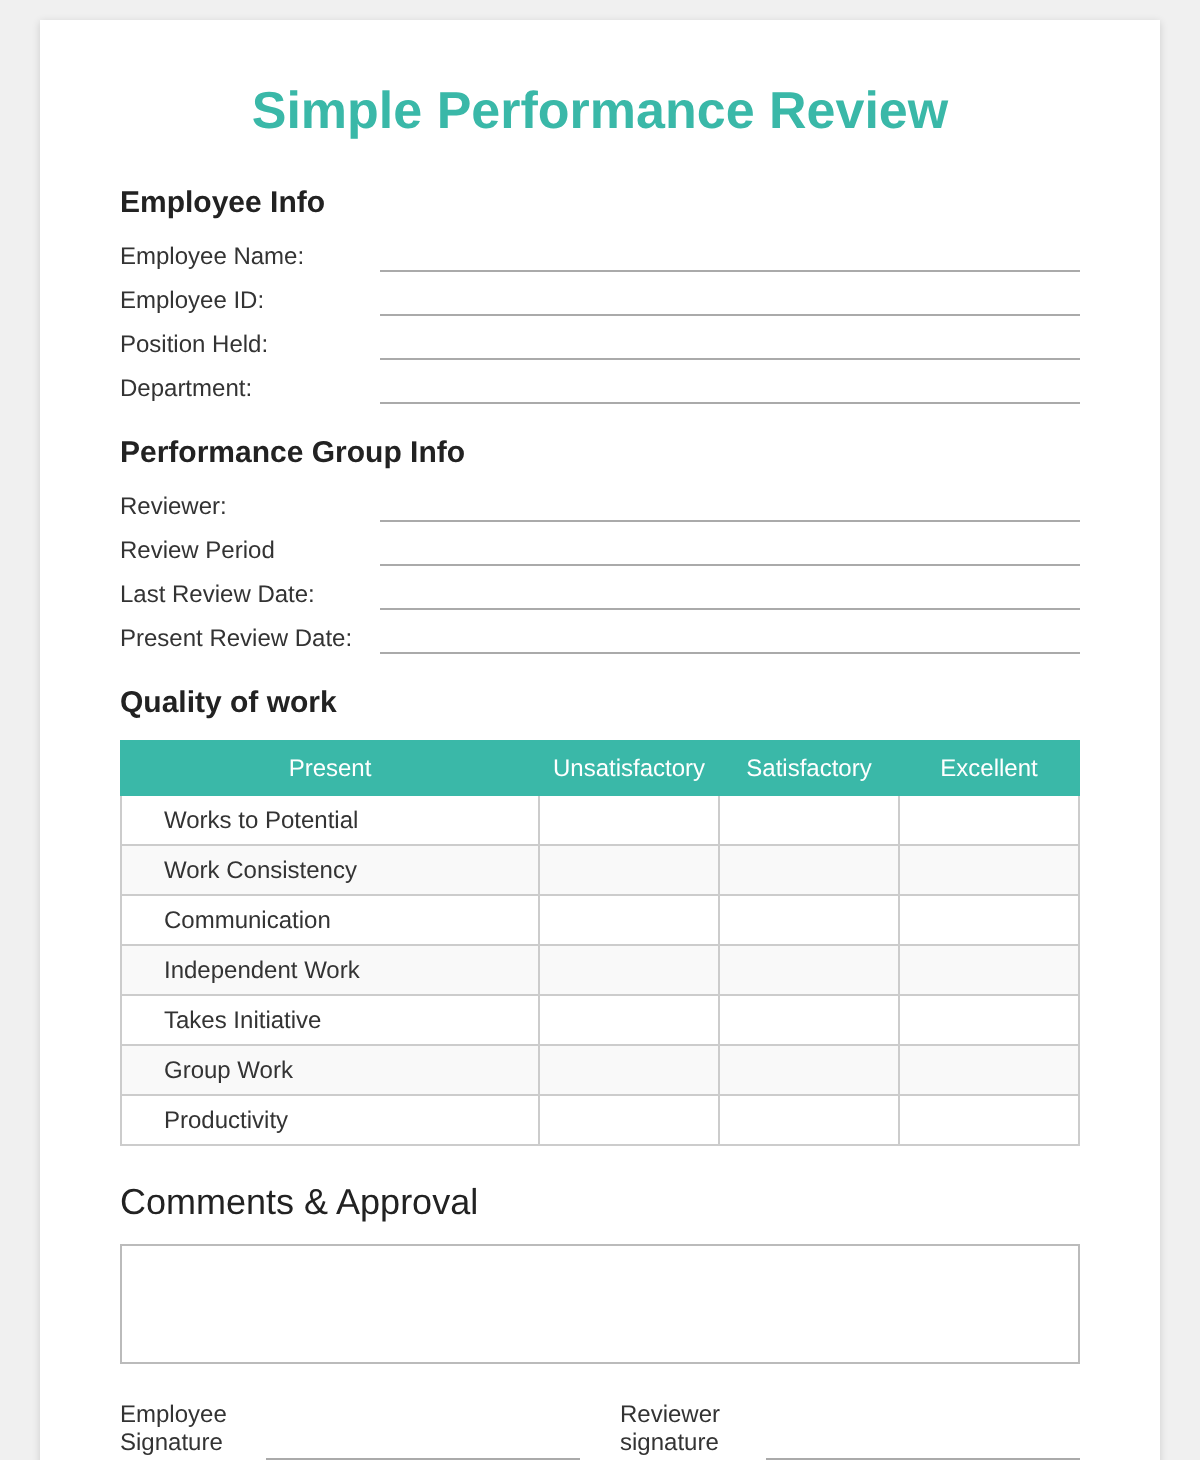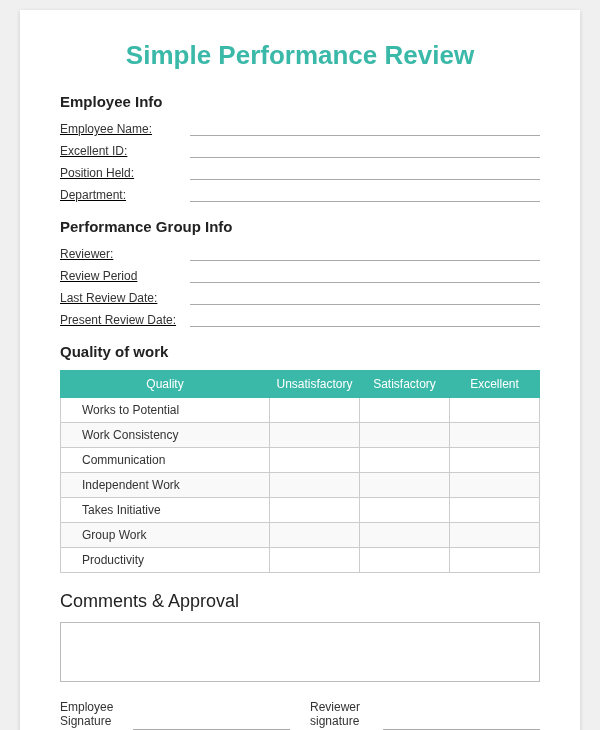--- a/index.html
+++ b/index.html
@@ -31,23 +31,22 @@
       font-weight: bold;
       color: #222;
       margin-bottom: 10px;
       margin-top: 4px;
     }
     .field-group {
       margin-bottom: 16px;
     }
     .field-row {
       display: flex;
-      align-items: flex-end;
+      align-items: center;
       margin-bottom: 6px;
-      text-decoration: underline;
     }
     .field-label {
       font-size: 12px;
       color: #333;
       min-width: 130px;
       white-space: nowrap;
     }
     .field-line {
       flex: 1;
       border-bottom: 1px solid #aaa;
@@ -134,21 +133,21 @@
   <div class="main-title">Simple Performance Review</div>
 
   <div class="section-divider">
     <div class="section-title">Employee Info</div>
     <div class="field-group" id="employee-fields">
         <div class="field-row">
       <span class="field-label">Employee Name:</span>
       <div class="field-line"></div>
     </div>
         <div class="field-row">
-      <span class="field-label">Excellent ID:</span>
+      <span class="field-label">Employee ID:</span>
       <div class="field-line"></div>
     </div>
         <div class="field-row">
       <span class="field-label">Position Held:</span>
       <div class="field-line"></div>
     </div>
         <div class="field-row">
       <span class="field-label">Department:</span>
       <div class="field-line"></div>
     </div>
@@ -175,21 +174,21 @@
       <div class="field-line"></div>
     </div>
       </div>
   </div>
 
   <div class="section-divider">
     <div class="section-title">Quality of work</div>
     <table class="quality-table">
       <thead>
         <tr id="table-header-row">
-            <th>Quality</th>
+            <th>Present</th>
             <th>Unsatisfactory</th>
             <th>Satisfactory</th>
             <th>Excellent</th>
           </tr>
       </thead>
       <tbody id="table-body">
           <tr>
             <td>Works to Potential</td>
             <td></td>
             <td></td>

